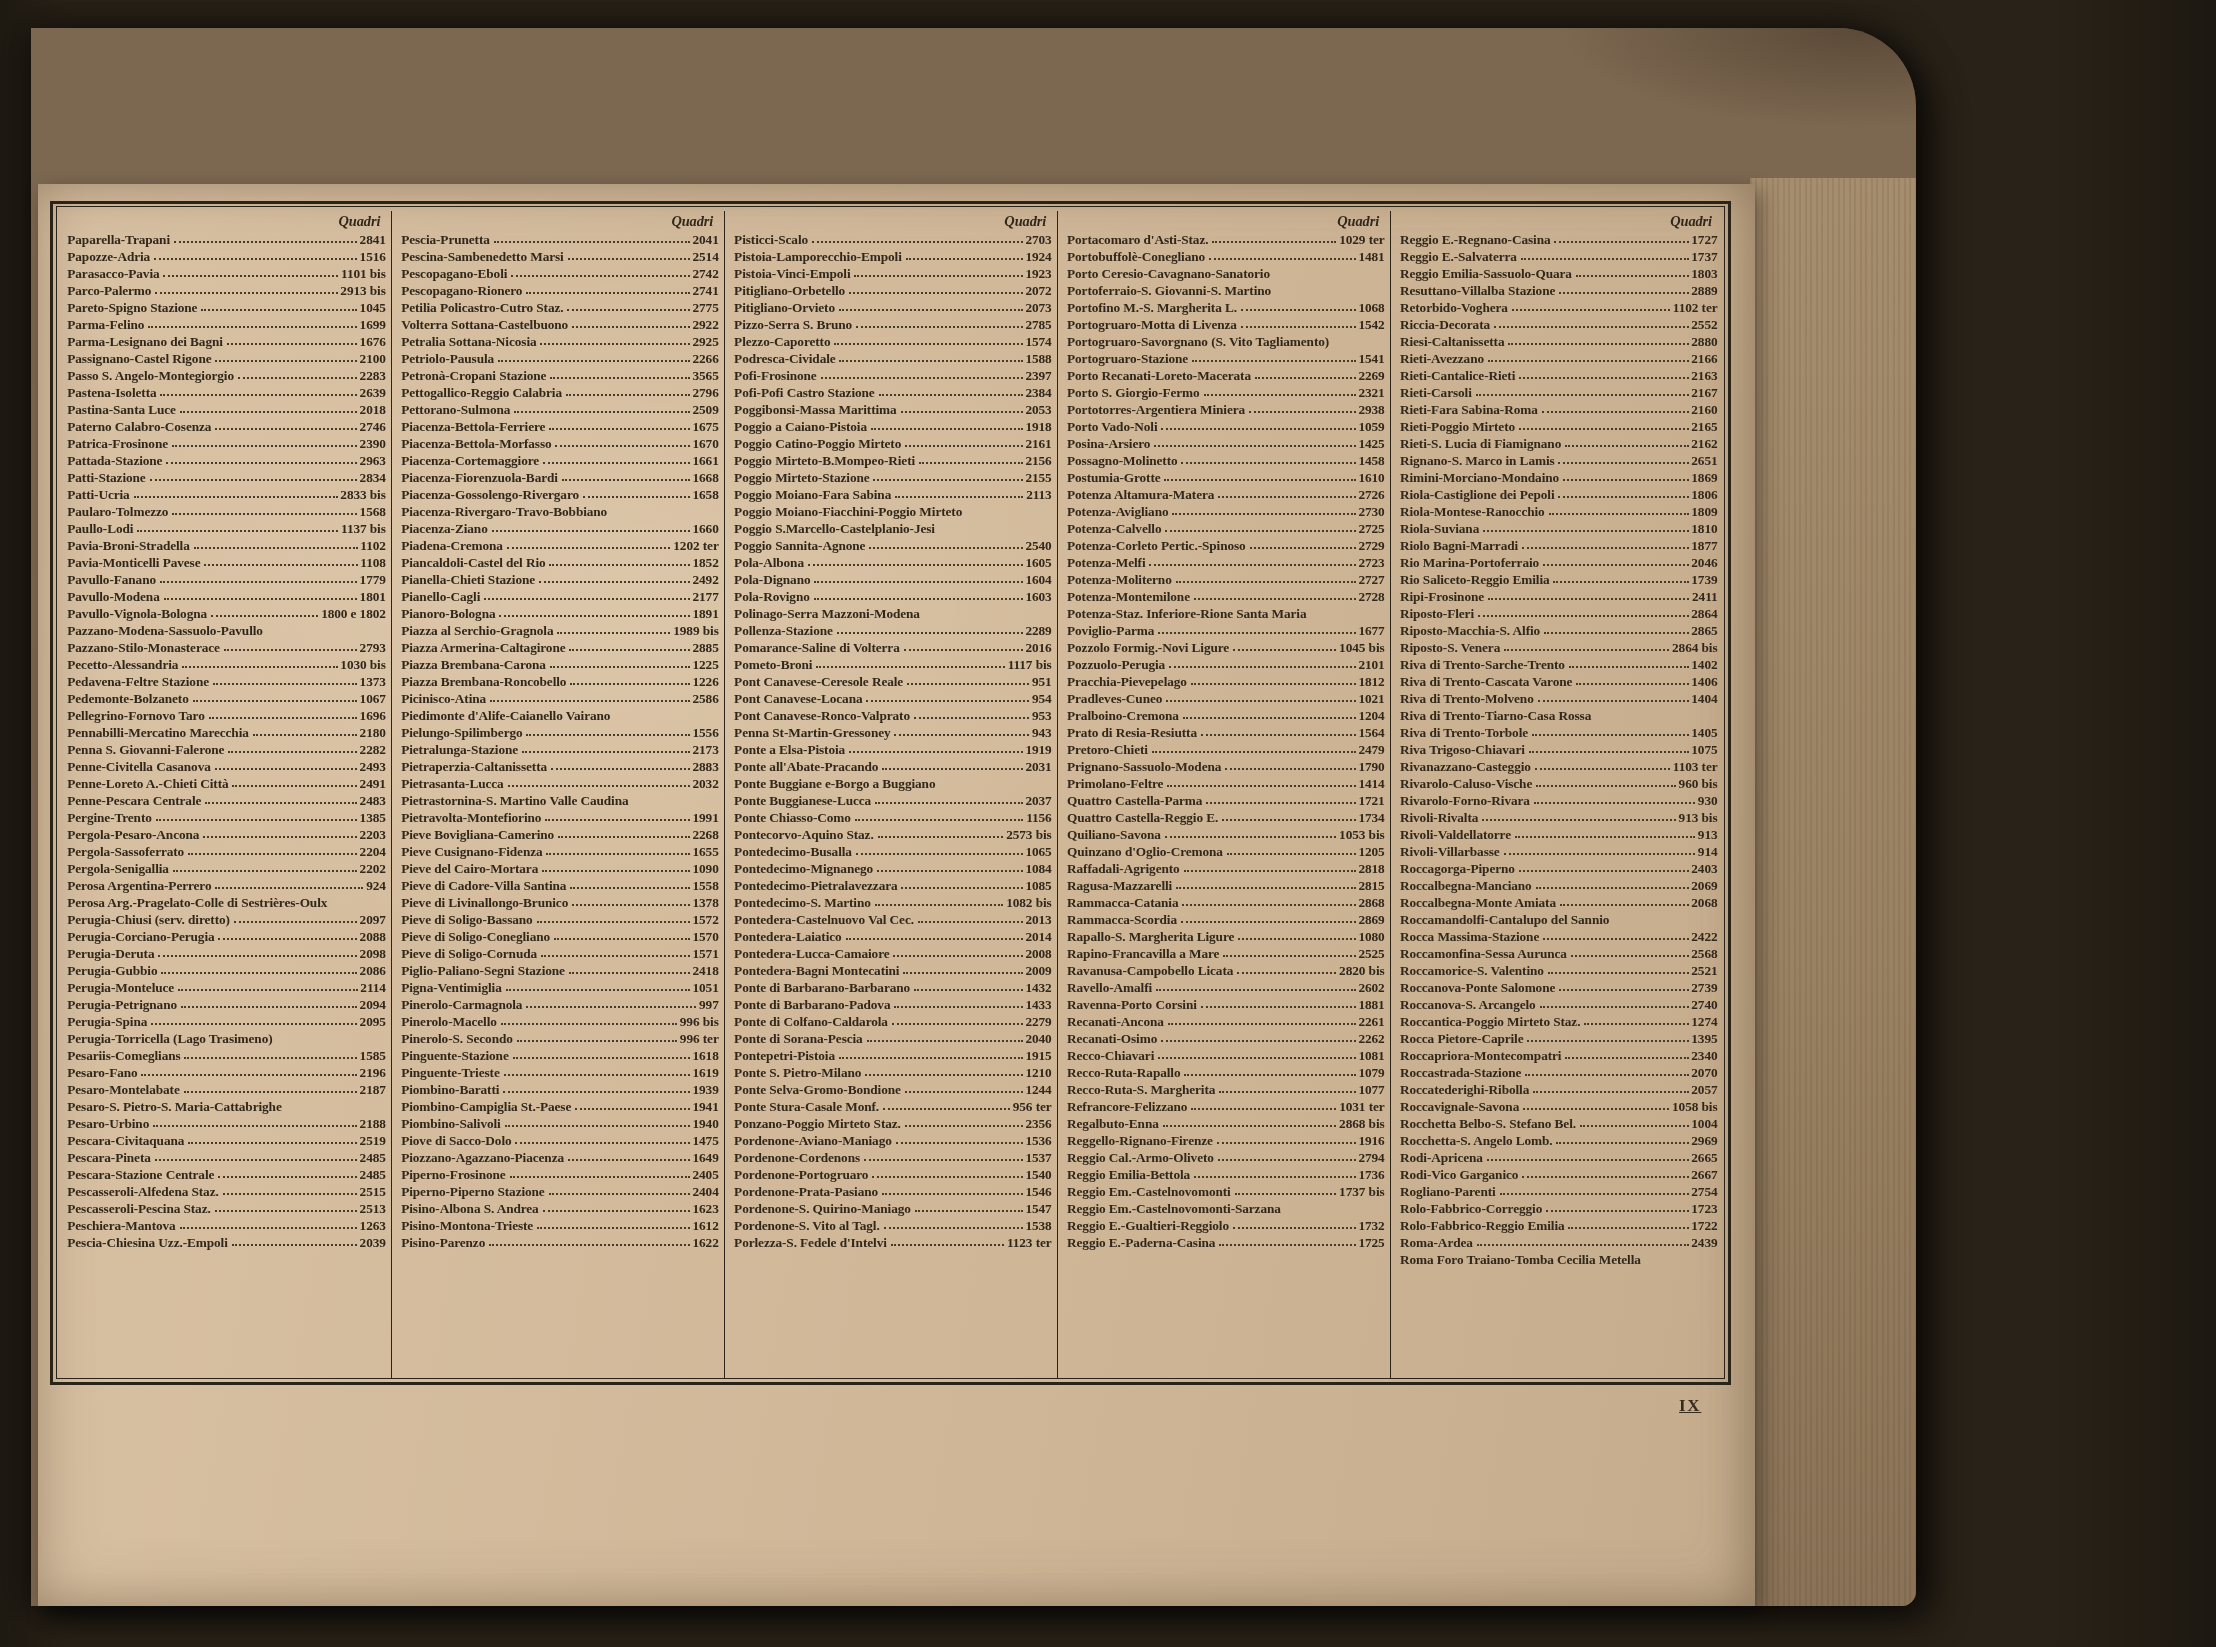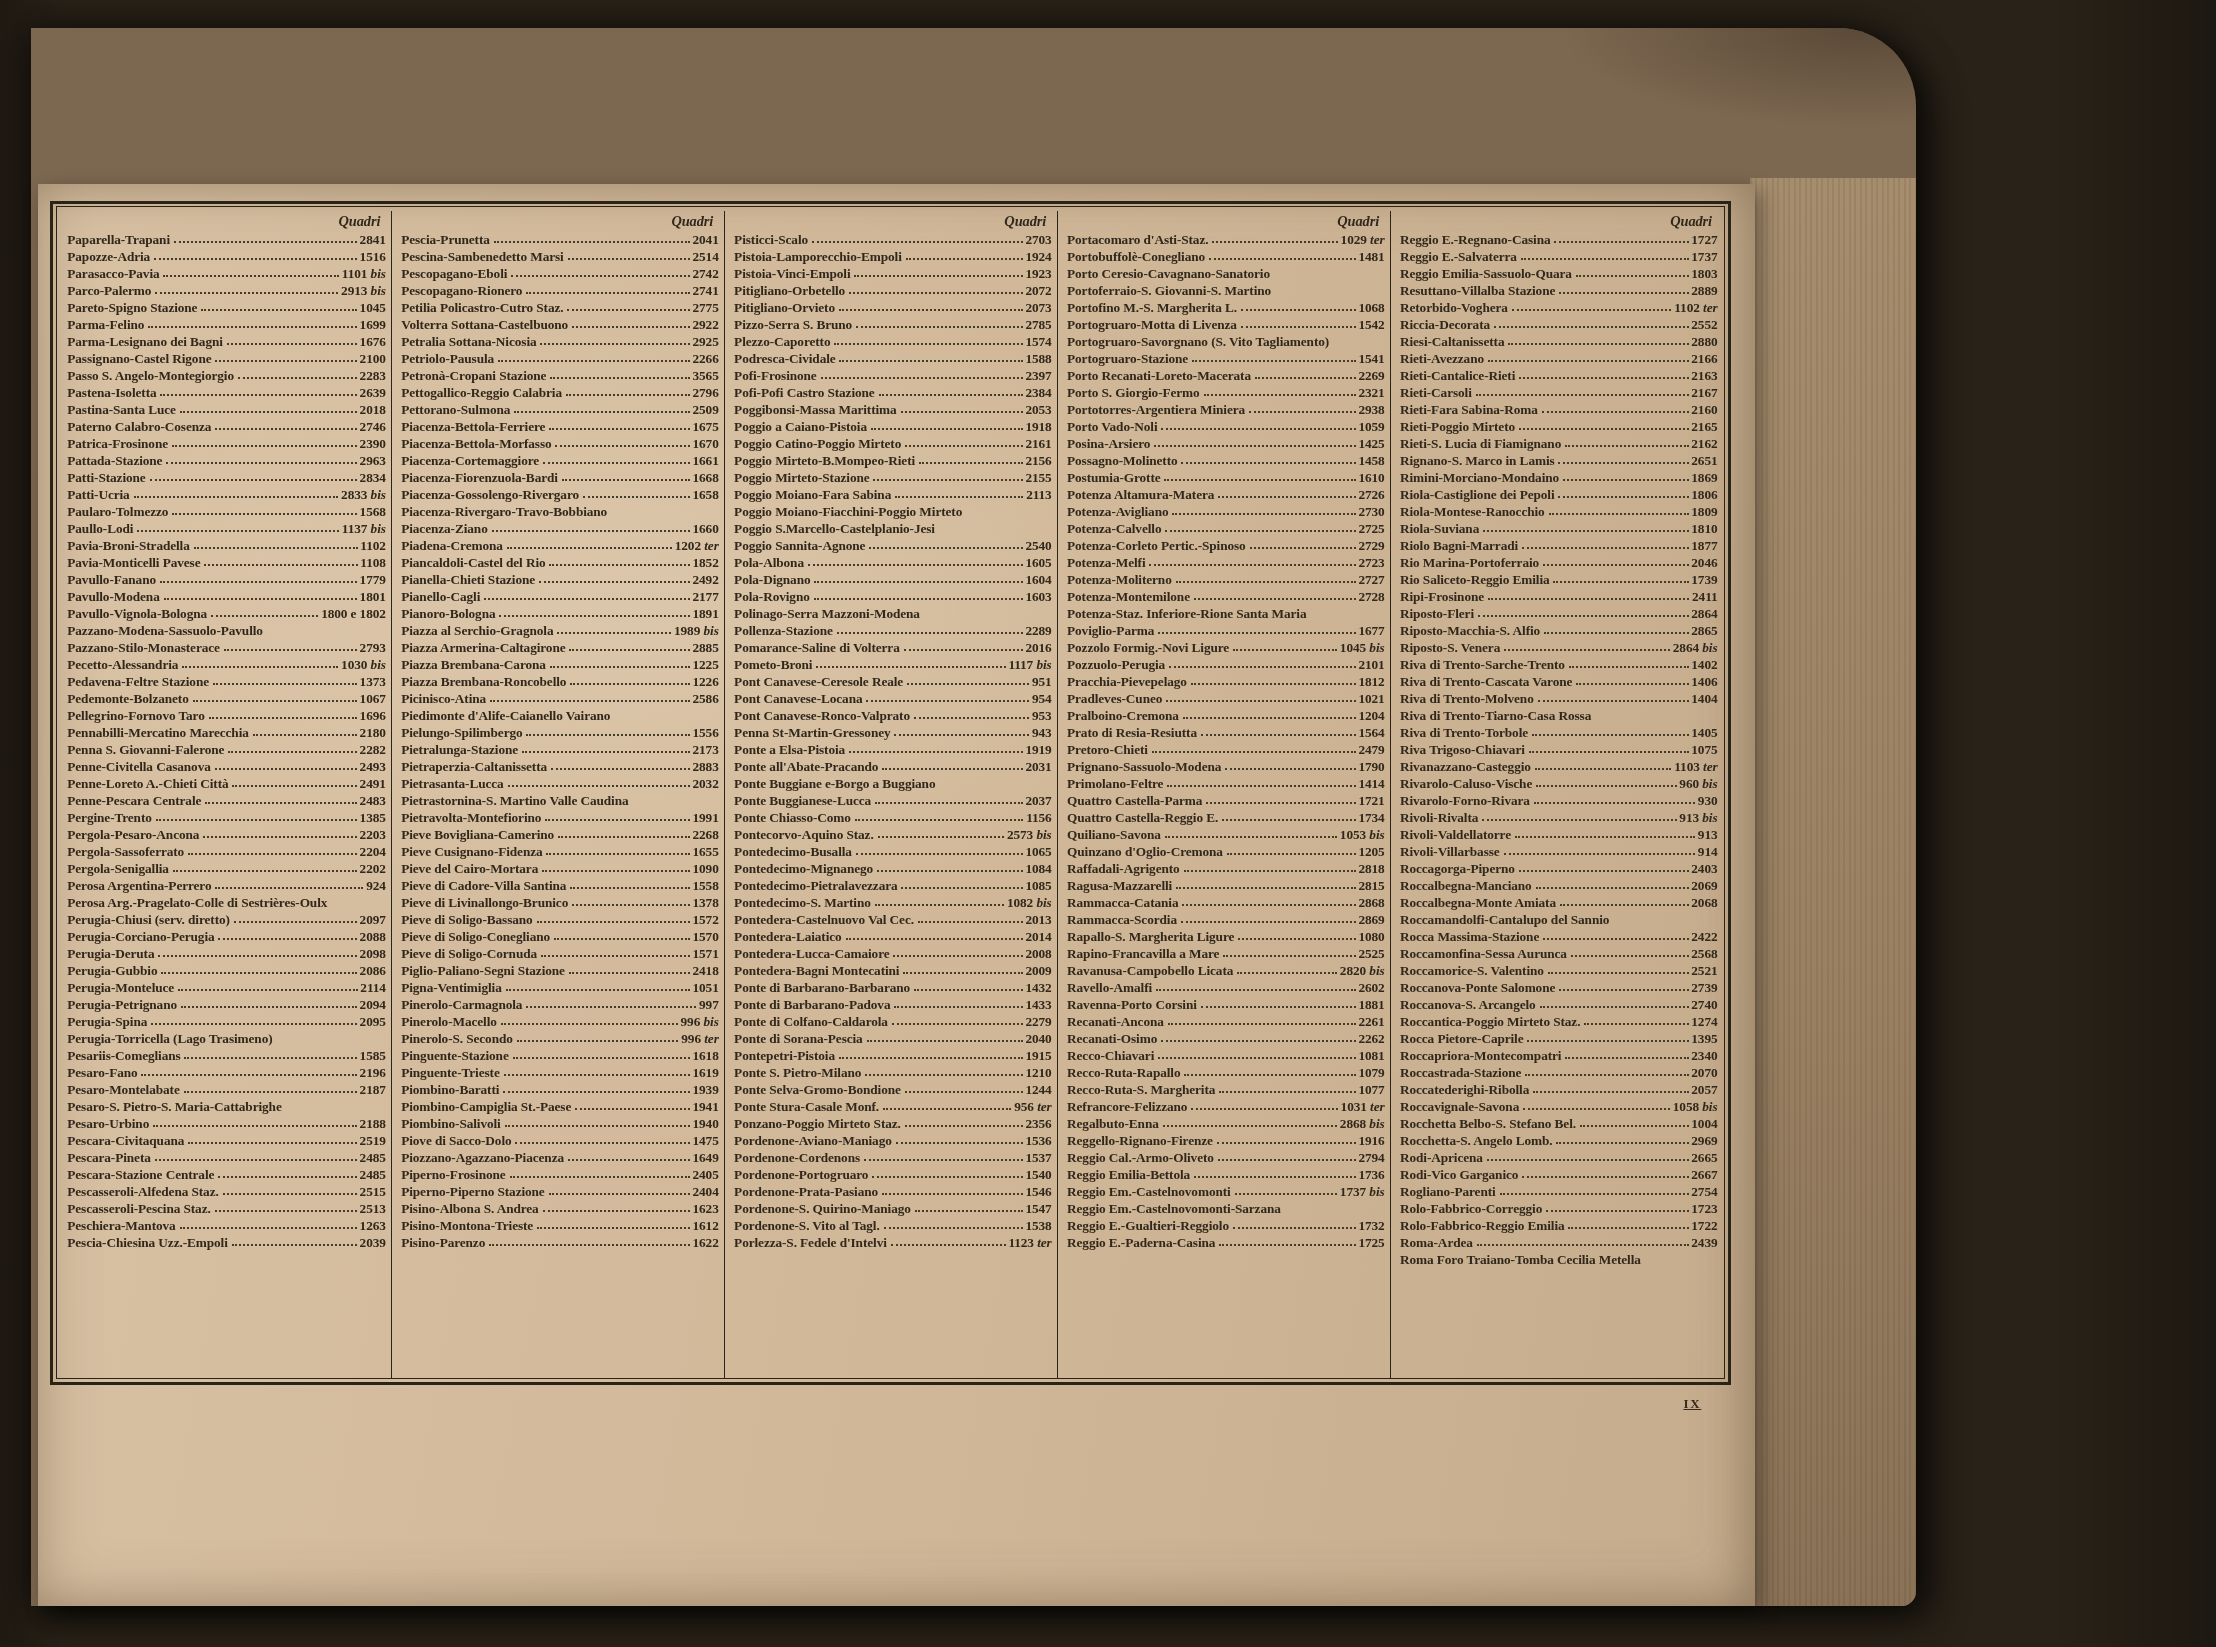--- a/index.html
+++ b/index.html
@@ -73,25 +73,25 @@
     text-align:right;font-style:italic;font-size:14.4px;line-height:20px;height:20px;
     padding-right:5.5px;
   }
   .entry{display:flex;align-items:flex-end;line-height:17px;}
   .entry .n{padding-left:21px;text-indent:-21px;}
   .entry .dots{
     flex:1 1 5.5px;min-width:5.5px;margin:0 2.8px 4.4px 3.9px;
     border-bottom:2.2px dotted #453a28;
   }
   .entry .q{white-space:nowrap;}
-  .entry .sfx{font-style:italic;margin-left:3.3px;white-space:nowrap;}
+  .entry .sfx{margin-left:3.3px;white-space:nowrap;}
   .entry.two .n{flex:0 0 100%;}
   .pageno{
     position:absolute;top:1212px;right:54px;
-    font-size:13px;font-weight:700;letter-spacing:1.7px;color:#352b1e;text-decoration:underline;
+    font-size:17px;font-weight:700;letter-spacing:1.7px;color:#352b1e;text-decoration:underline;
   }
 </style>
 </head>
 <body>
 
 <div class="book">
   <div class="edges-top"></div>
   <div class="edges-right"></div>
 
   <div class="page">

